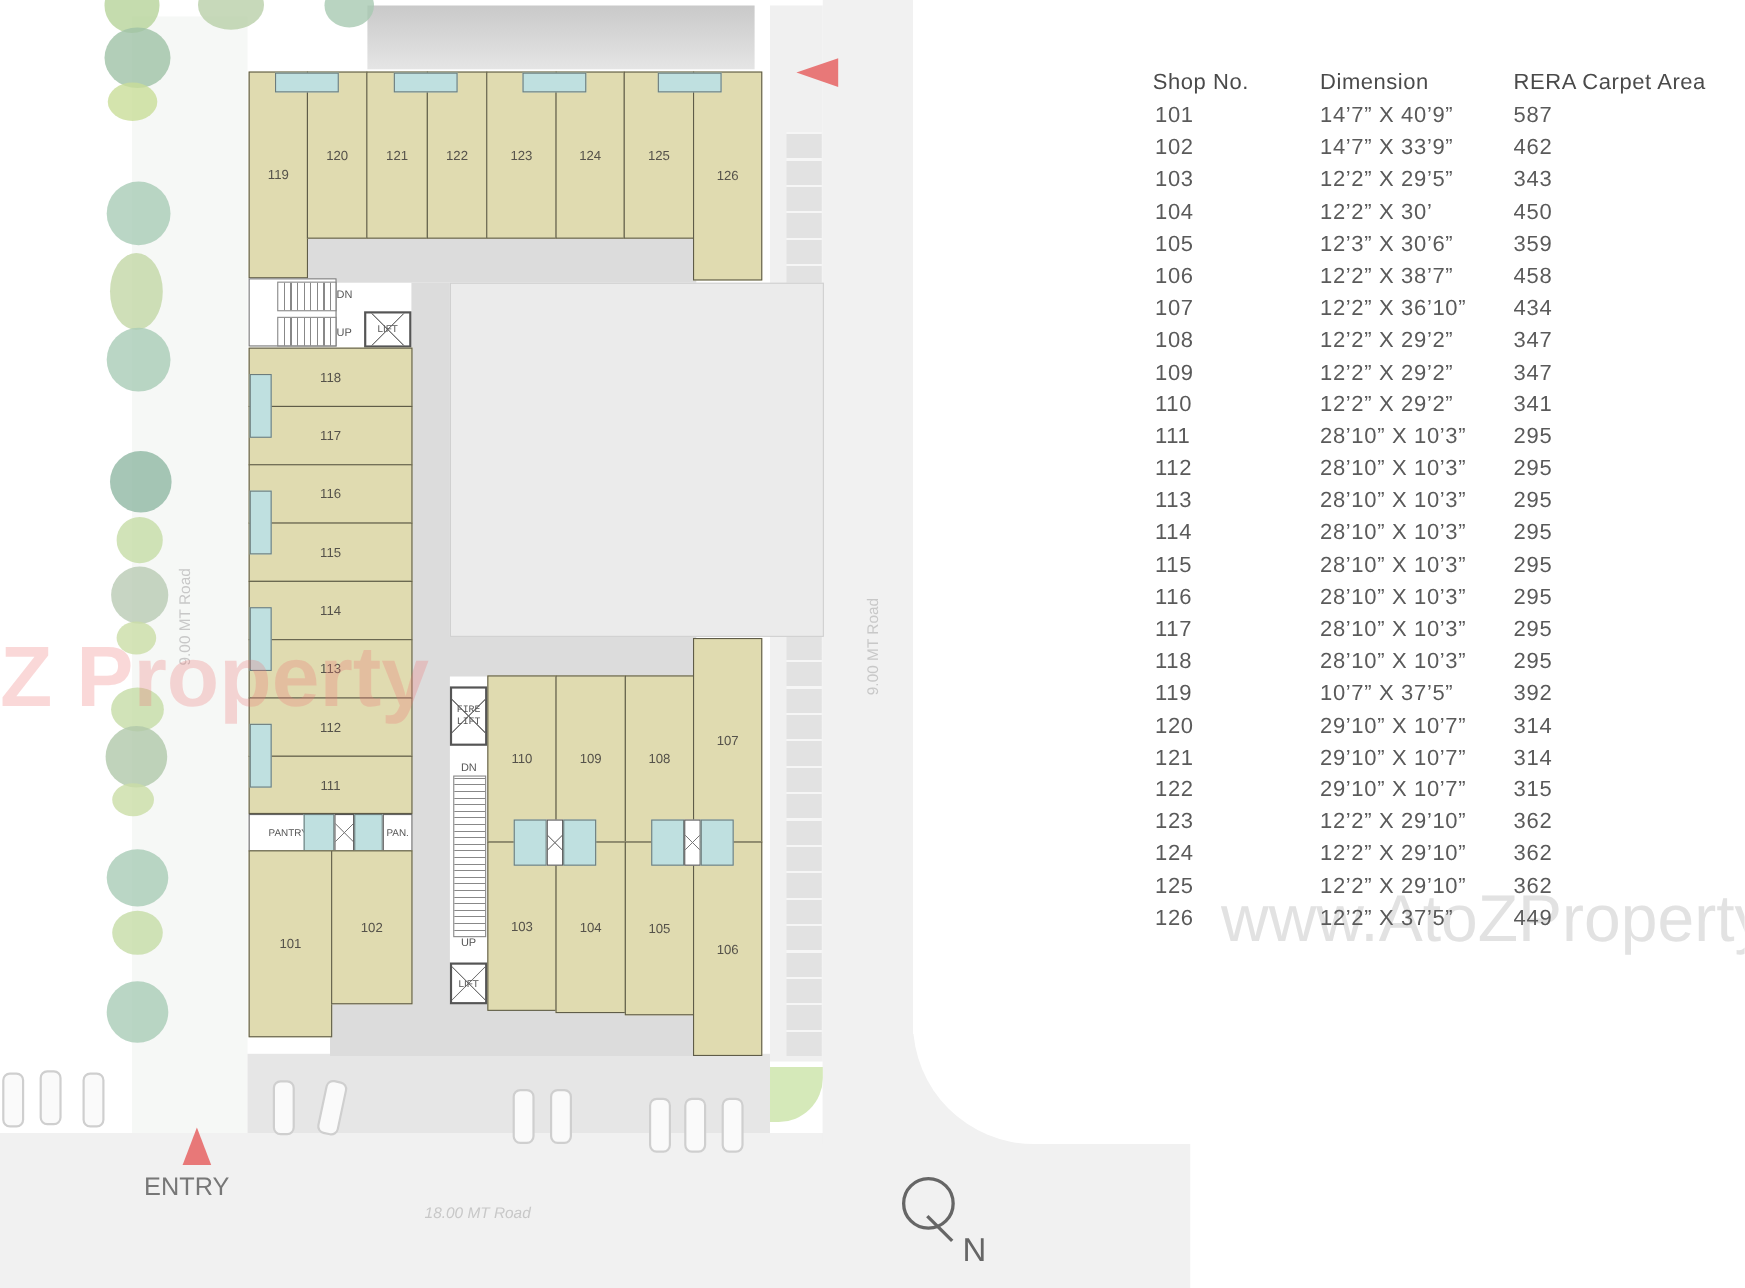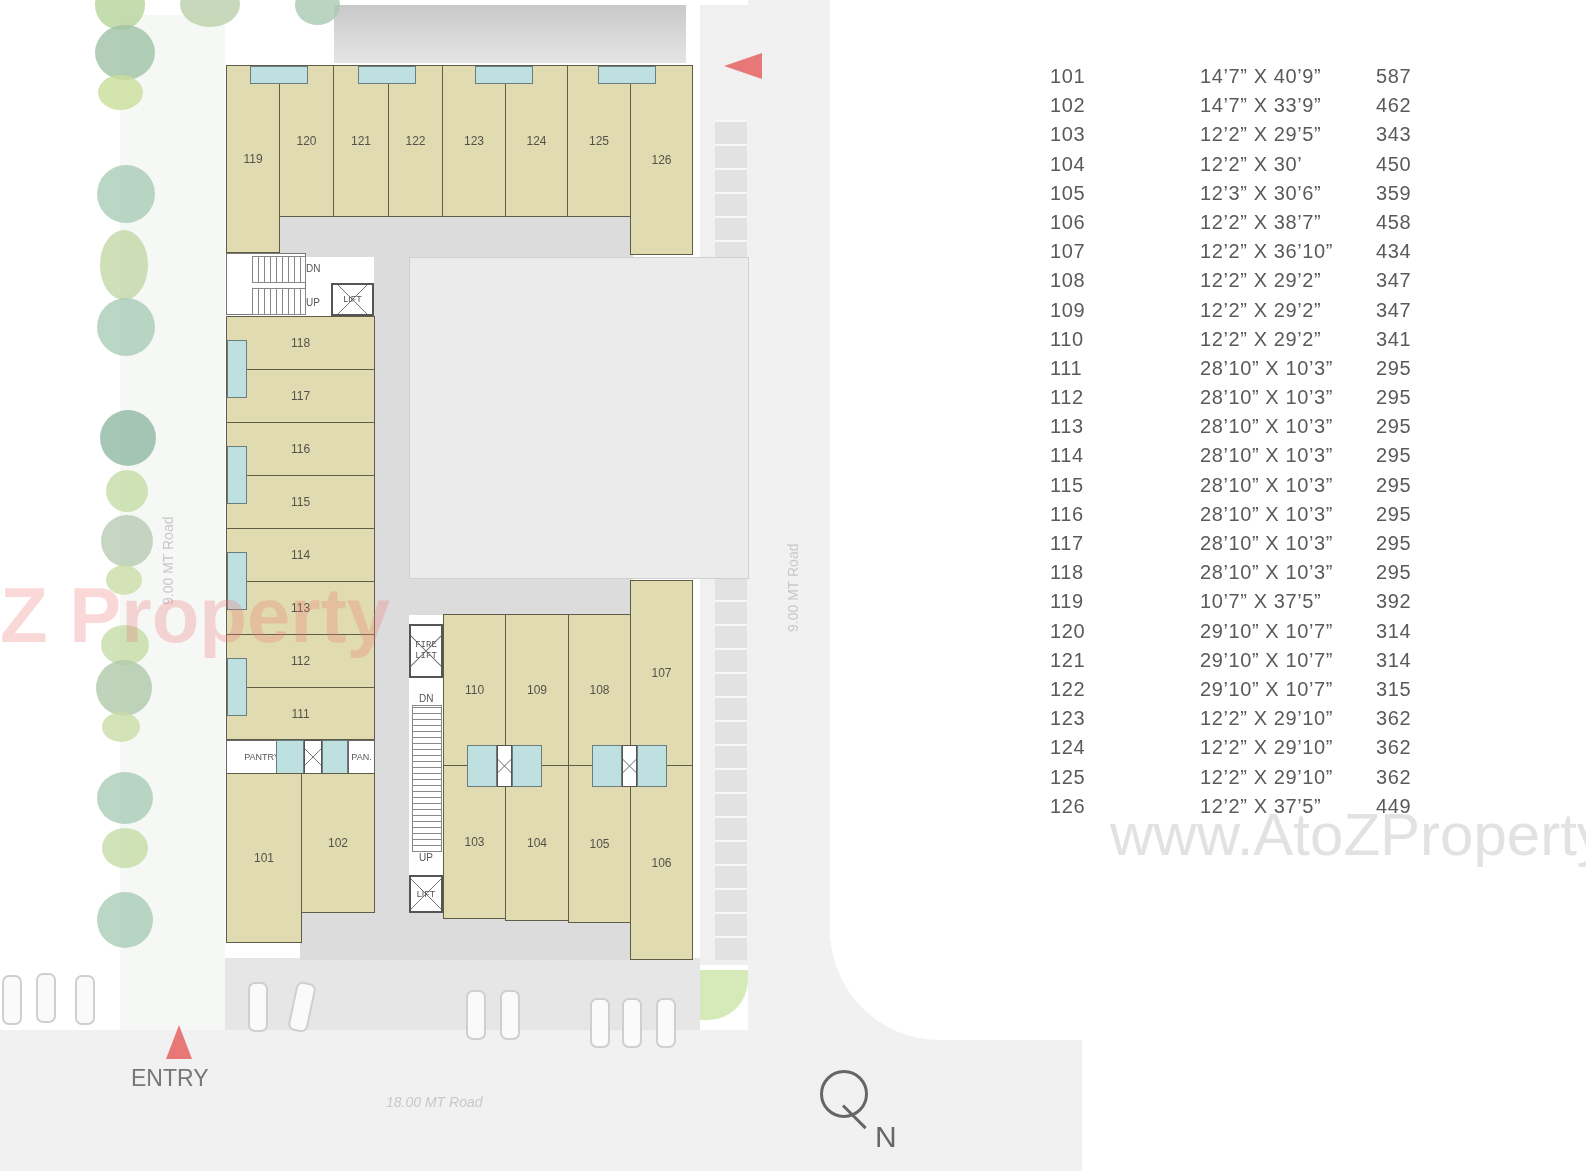--- a/index.html
+++ b/index.html
@@ -229,20 +229,25 @@
 <div class="entry-lbl" style="left:131px;top:1065px;">ENTRY</div>
 
 <div class="north"></div>
 <div class="north-line"></div>
 <div class="north-n">N</div>
 
 <div class="watermark1"><span style="color:#e77;">Z Property</span></div>
 <div class="watermark2">www.AtoZProperty.i</div>
 
 <div class="tbl">
+  <div class="hdr">
+    <div class="c1">Shop No.</div>
+    <div class="c2">Dimension</div>
+    <div class="c3">RERA Carpet Area</div>
+  </div>
   <div id="rows" style="margin-top:4px;">
       <div class="row">
         <div class="c1">101</div>
         <div class="c2">14’7” X 40’9”</div>
         <div class="c3">587</div>
       </div>
       <div class="row">
         <div class="c1">102</div>
         <div class="c2">14’7” X 33’9”</div>
         <div class="c3">462</div>

